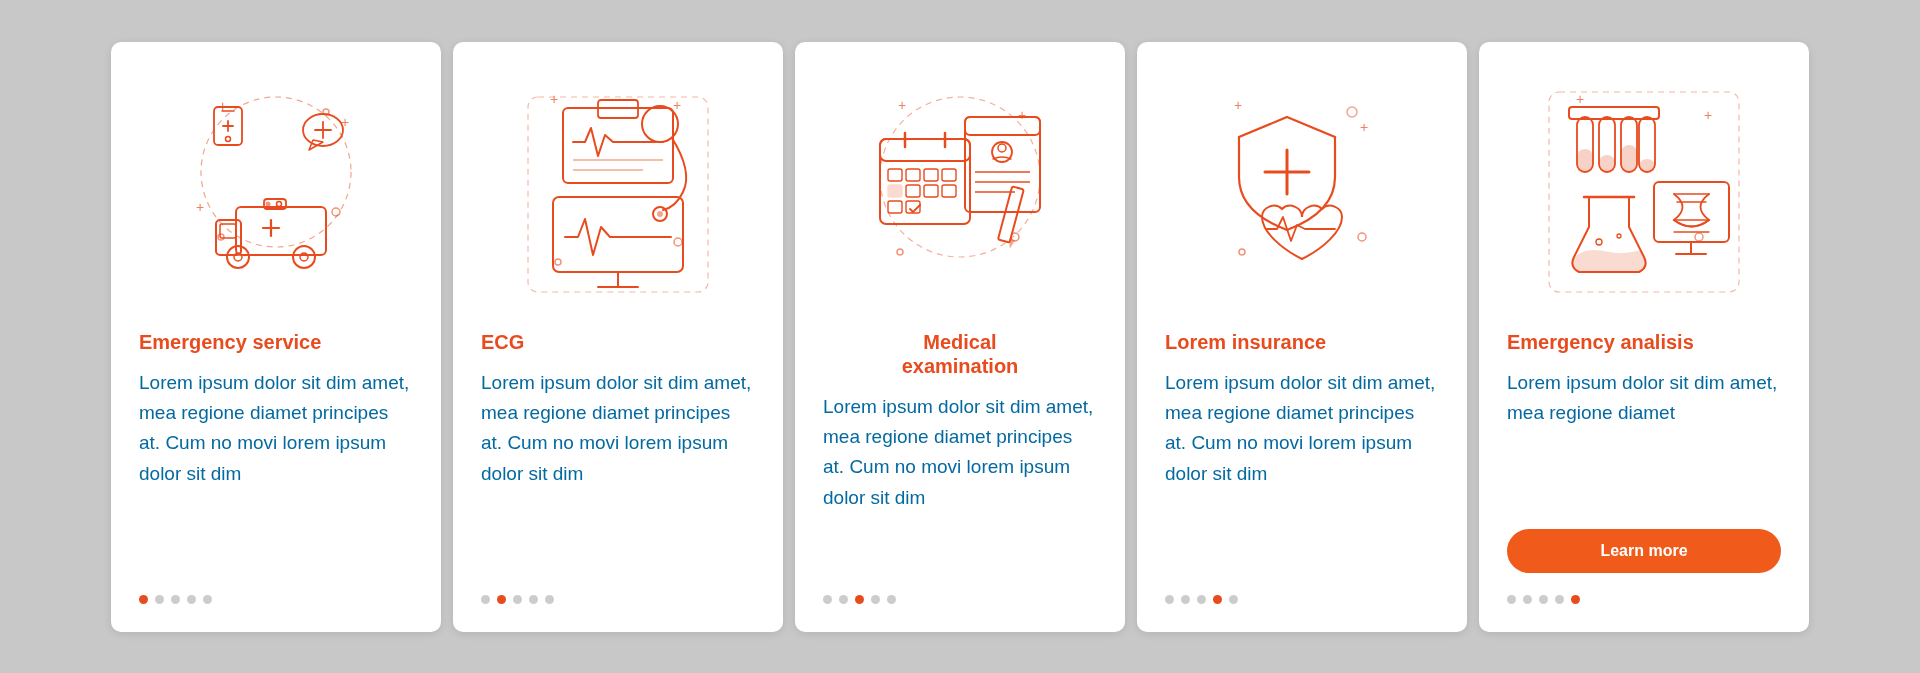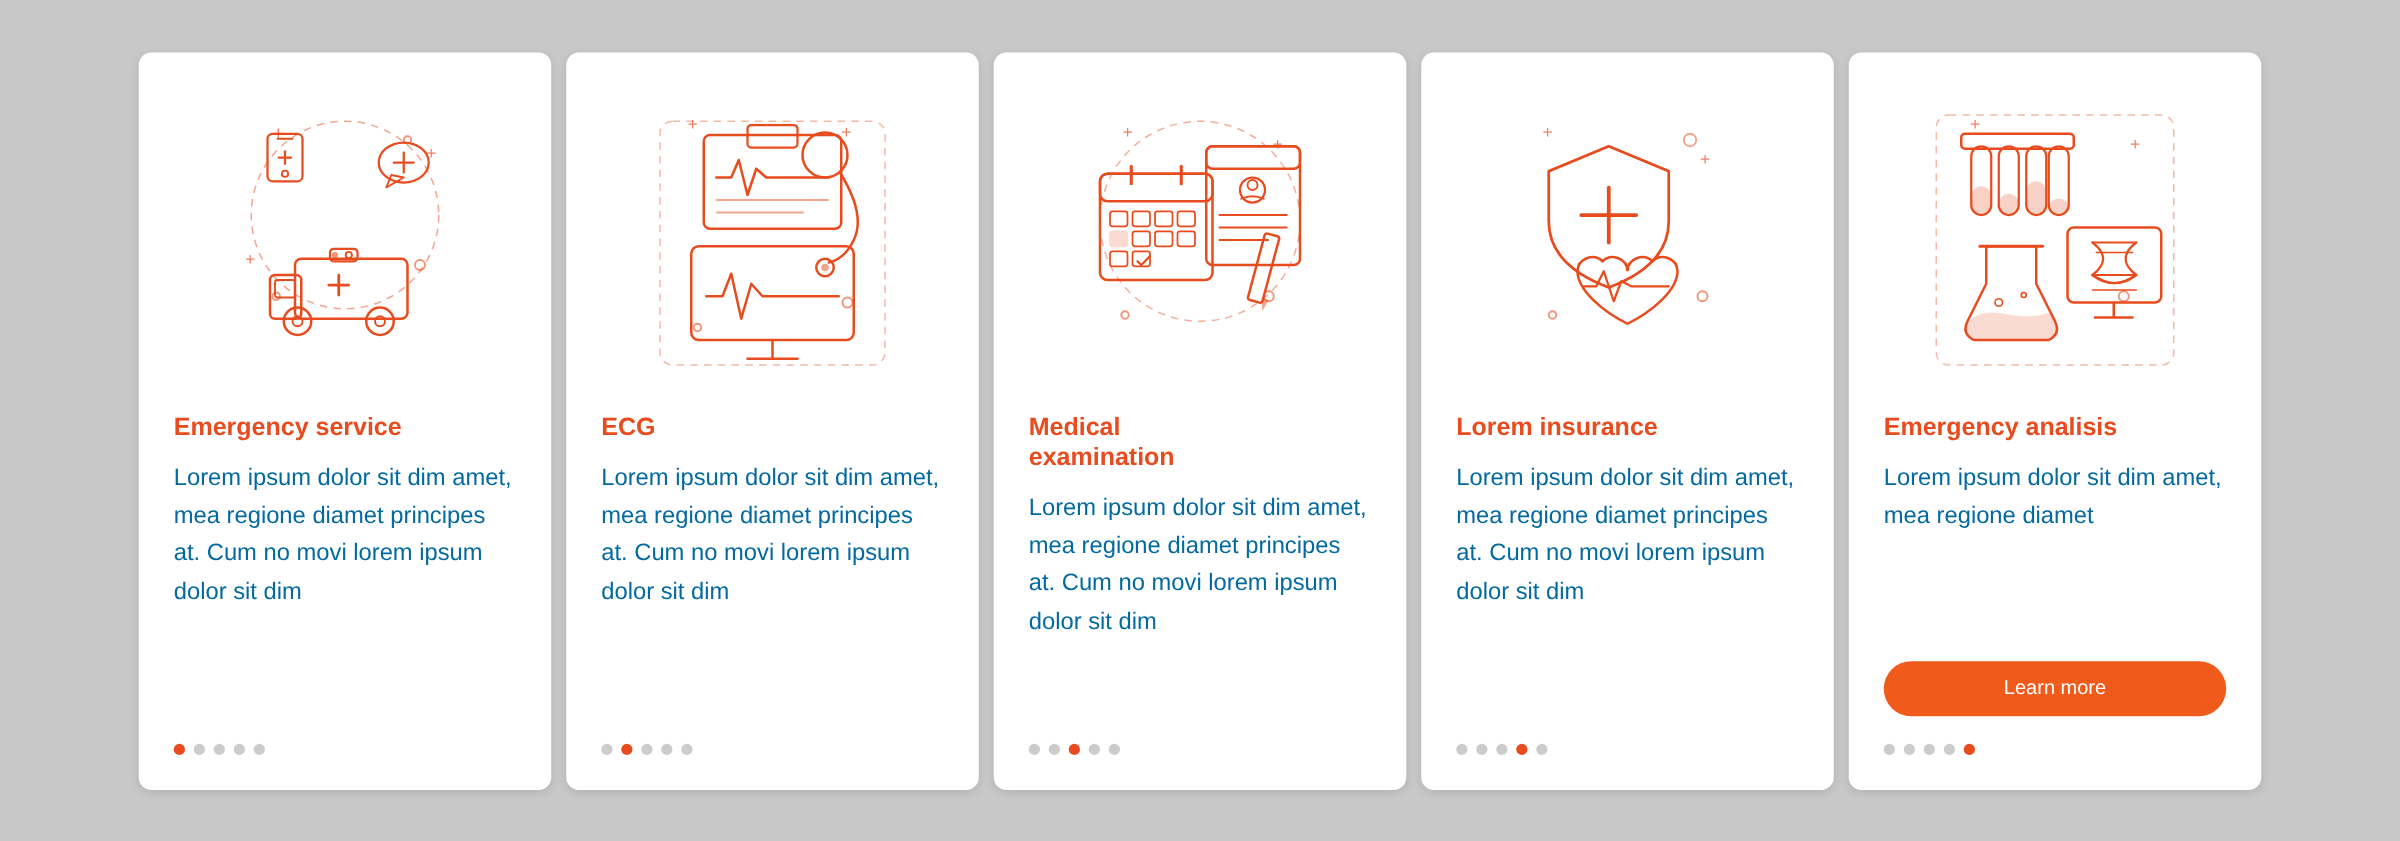--- a/index.html
+++ b/index.html
@@ -51,21 +51,21 @@
     .card-title {
       font-size: 20px;
       font-weight: 700;
       color: #e84c1e;
       margin-bottom: 14px;
       line-height: 1.2;
       text-align: center;
     }
 
     .card-title.center {
-      text-align: left;
+      text-align: center;
       width: 100%;
     }
 
     .card-body {
       font-size: 19px;
       color: #0369a1;
       line-height: 1.6;
       flex-grow: 1;
     }
 
@@ -87,21 +87,21 @@
       background: #e84c1e;
     }
 
     .learn-more-btn {
       background: #f05a1a;
       color: #fff;
       border: none;
       border-radius: 30px;
       padding: 13px 38px;
       font-size: 16px;
-      font-weight: 400;
+      font-weight: 700;
       cursor: pointer;
       margin-top: 18px;
       align-self: center;
       width: 100%;
       text-align: center;
     }
   </style>
 </head>
 <body>
 

